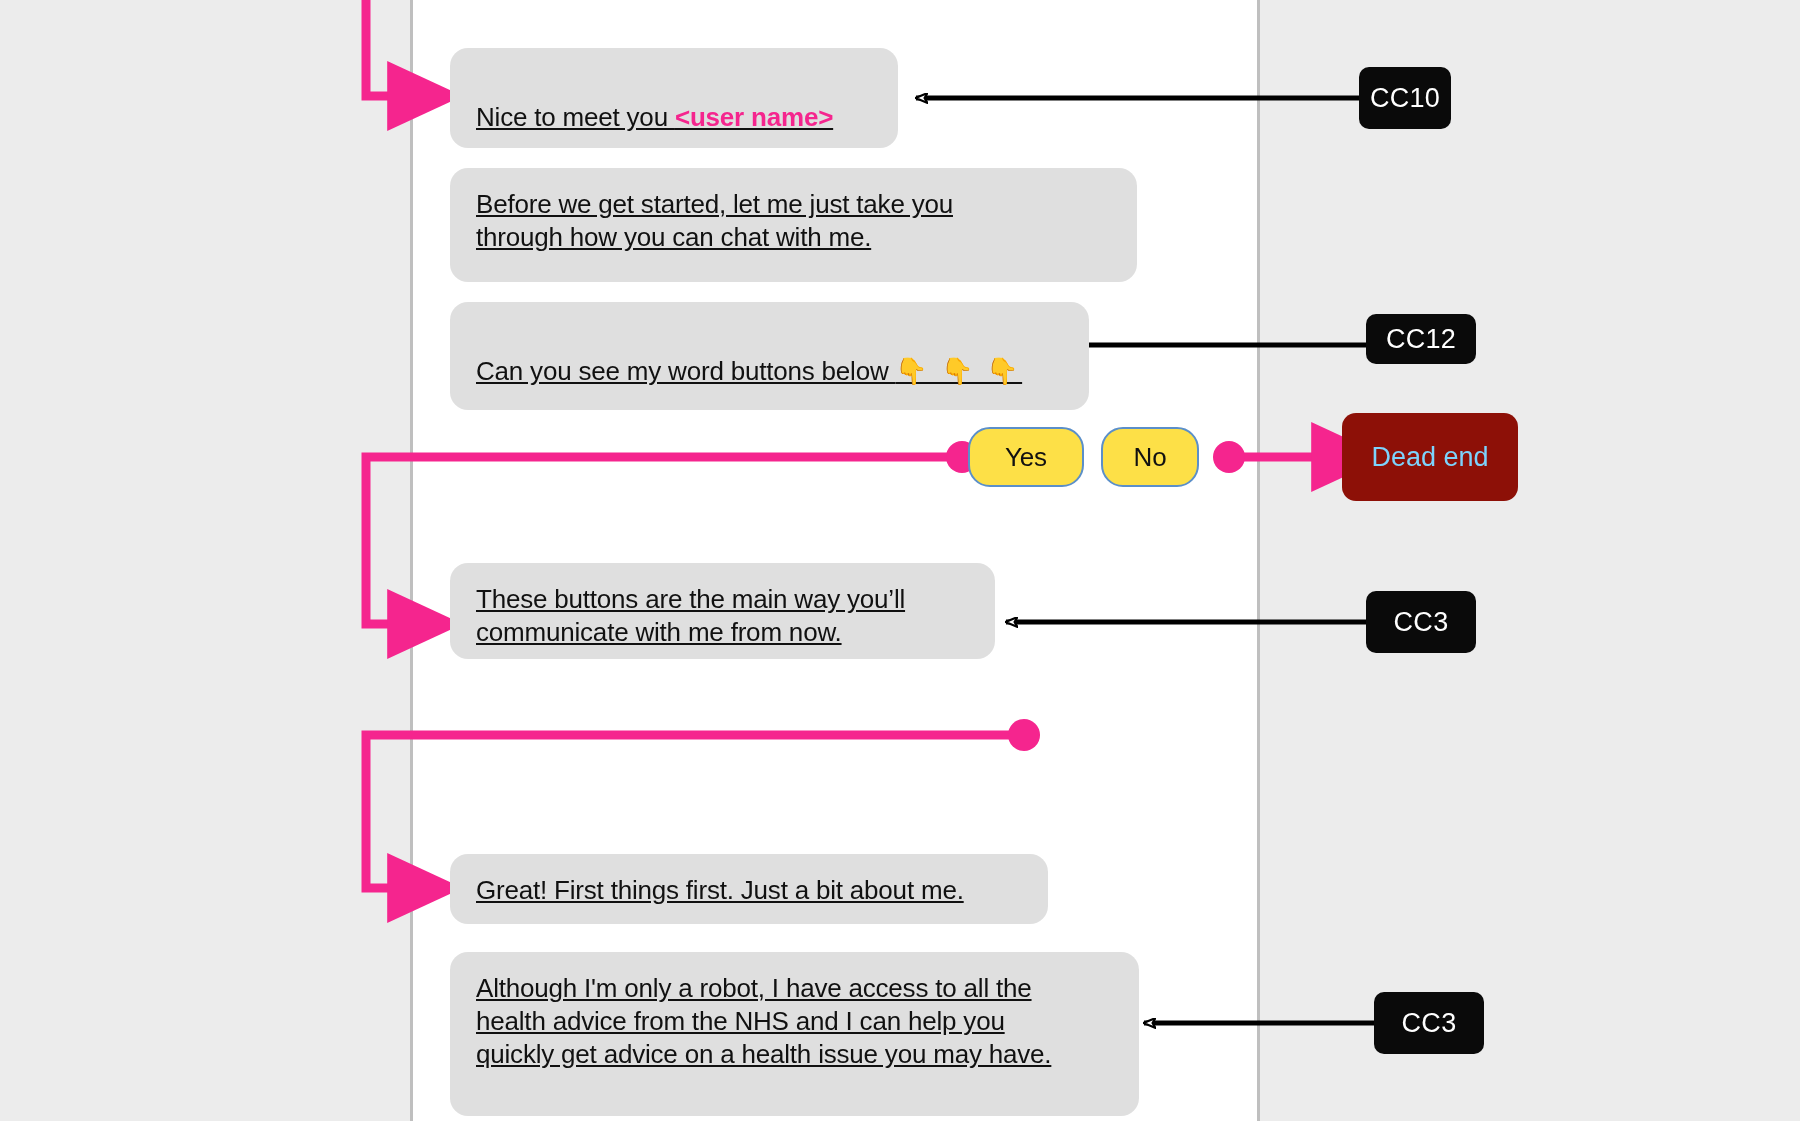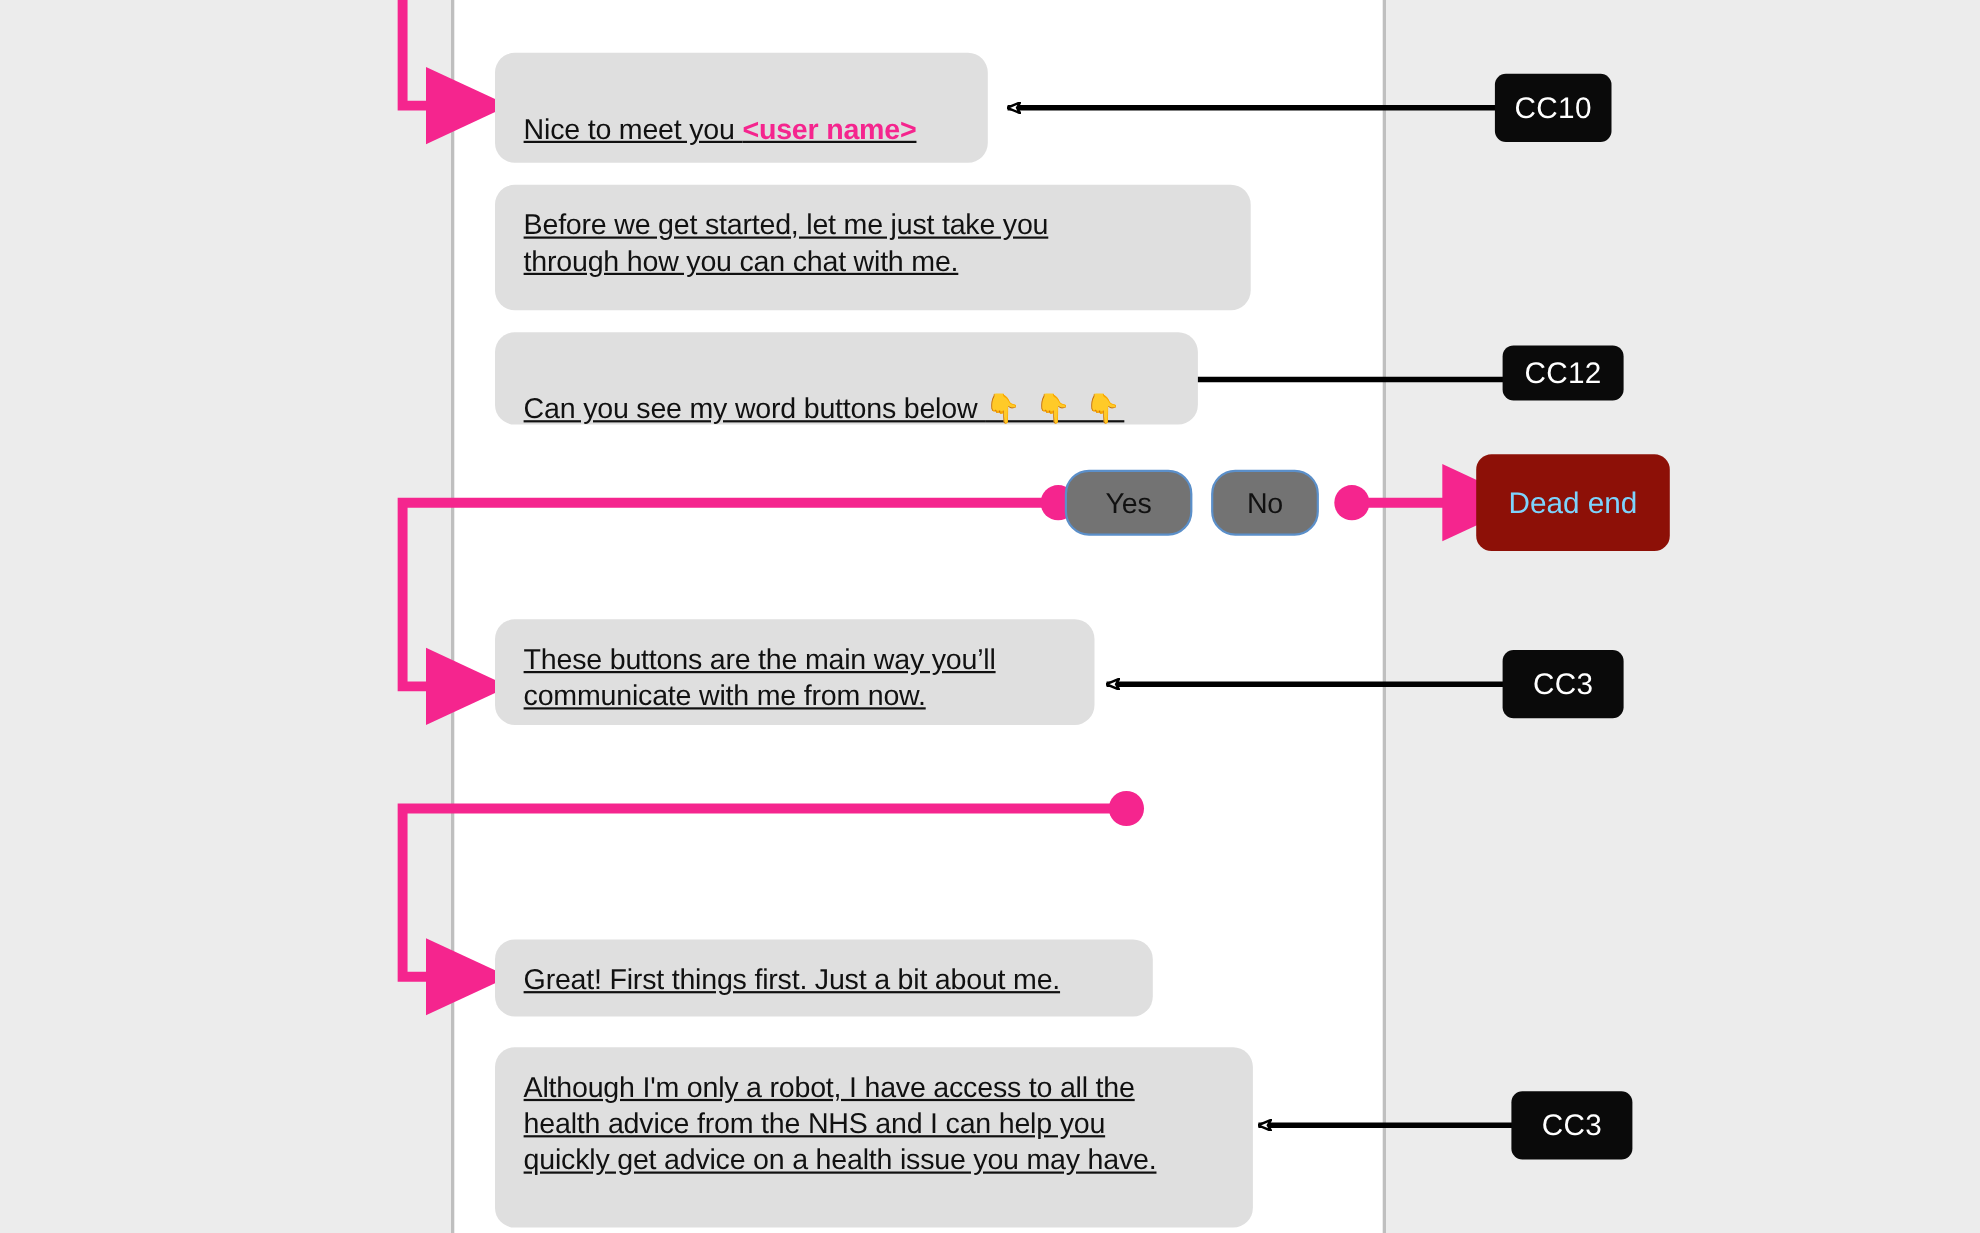--- a/index.html
+++ b/index.html
@@ -55,21 +55,21 @@
     font-weight: bold;
   }
   .emoji {
     font-size: 26px;
     letter-spacing: 3px;
   }
 
   
   .chip {
     position: absolute;
-    background: #737373;
+    background: #fde047;
     border: 2px solid #5b8fc9;
     border-radius: 22px;
     color: #111111;
     font-size: 26px;
     display: flex;
     align-items: center;
     justify-content: center;
     box-sizing: border-box;
     letter-spacing: -0.2px;
   }
@@ -149,41 +149,41 @@
     <path d="M1375,1023 L1144,1023" fill="none" stroke="#000000" stroke-width="5" marker-end="url(#hollowArrow)"></path>
   </svg>
 
   <div class="bubble" style="left:450px; top:48px; width:448px; height:100px;">
     <span>Nice to meet you </span><span class="hl">&lt;user name&gt;</span>
   </div>
 
   <div class="bubble" style="left:450px; top:168px; width:687px; height:114px;">Before we get started, let me just take you
 through how you can chat with me.</div>
 
-  <div class="bubble" style="left:450px; top:302px; width:639px; height:84px;">
+  <div class="bubble" style="left:450px; top:302px; width:639px; height:108px;">
     <span>Can you see my word buttons below </span><span class="emoji">👇 👇 👇</span>
   </div>
 
   <div class="bubble" style="left:450px; top:563px; width:545px; height:96px;">These buttons are the main way you’ll
 communicate with me from now.</div>
 
   <div class="bubble" style="left:450px; top:952px; width:689px; height:164px;">Although I'm only a robot, I have access to all the
 health advice from the NHS and I can help you
 quickly get advice on a health issue you may have.</div>
 
   <div class="bubble" style="left:450px; top:854px; width:598px; height:70px;">Great! First things first. Just a bit about me.</div>
 
   <div class="chip" style="left:968px; top:427px; width:116px; height:60px;">Yes</div>
 
   <div class="chip" style="left:1101px; top:427px; width:98px; height:60px;">No</div>
 
 
   <div class="deadend" style="left:1342px; top:413px; width:176px; height:88px;">Dead end</div>
 
-  <div class="badge" style="left:1359px; top:67px; width:106px; height:62px;">CC10</div>
+  <div class="badge" style="left:1359px; top:67px; width:92px; height:62px;">CC10</div>
 
   <div class="badge" style="left:1366px; top:314px; width:110px; height:50px;">CC12</div>
 
   <div class="badge" style="left:1366px; top:591px; width:110px; height:62px;">CC3</div>
 
   <div class="badge" style="left:1374px; top:992px; width:110px; height:62px;">CC3</div>
 
 </div>
 
 </body></html>

